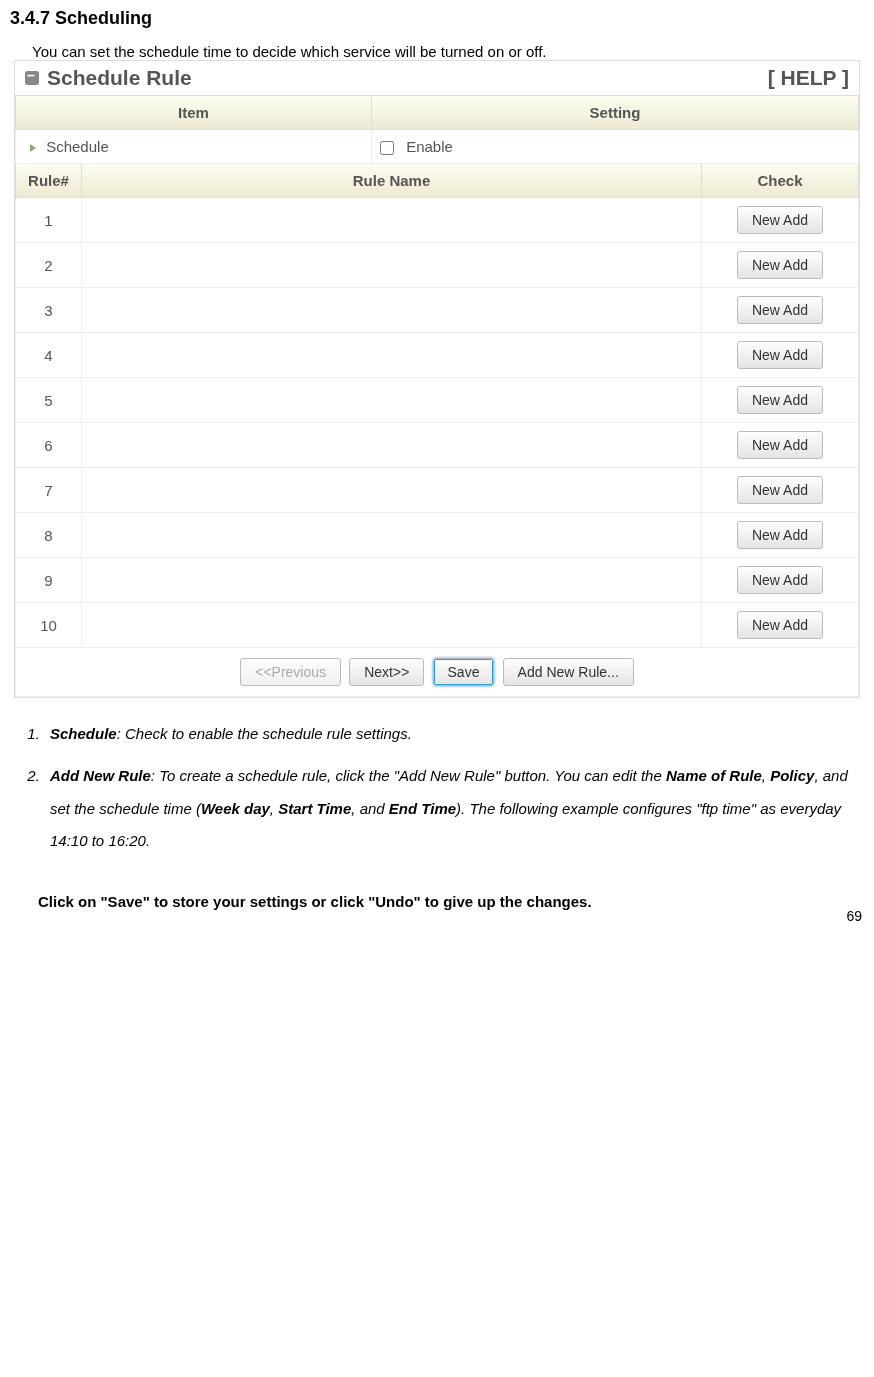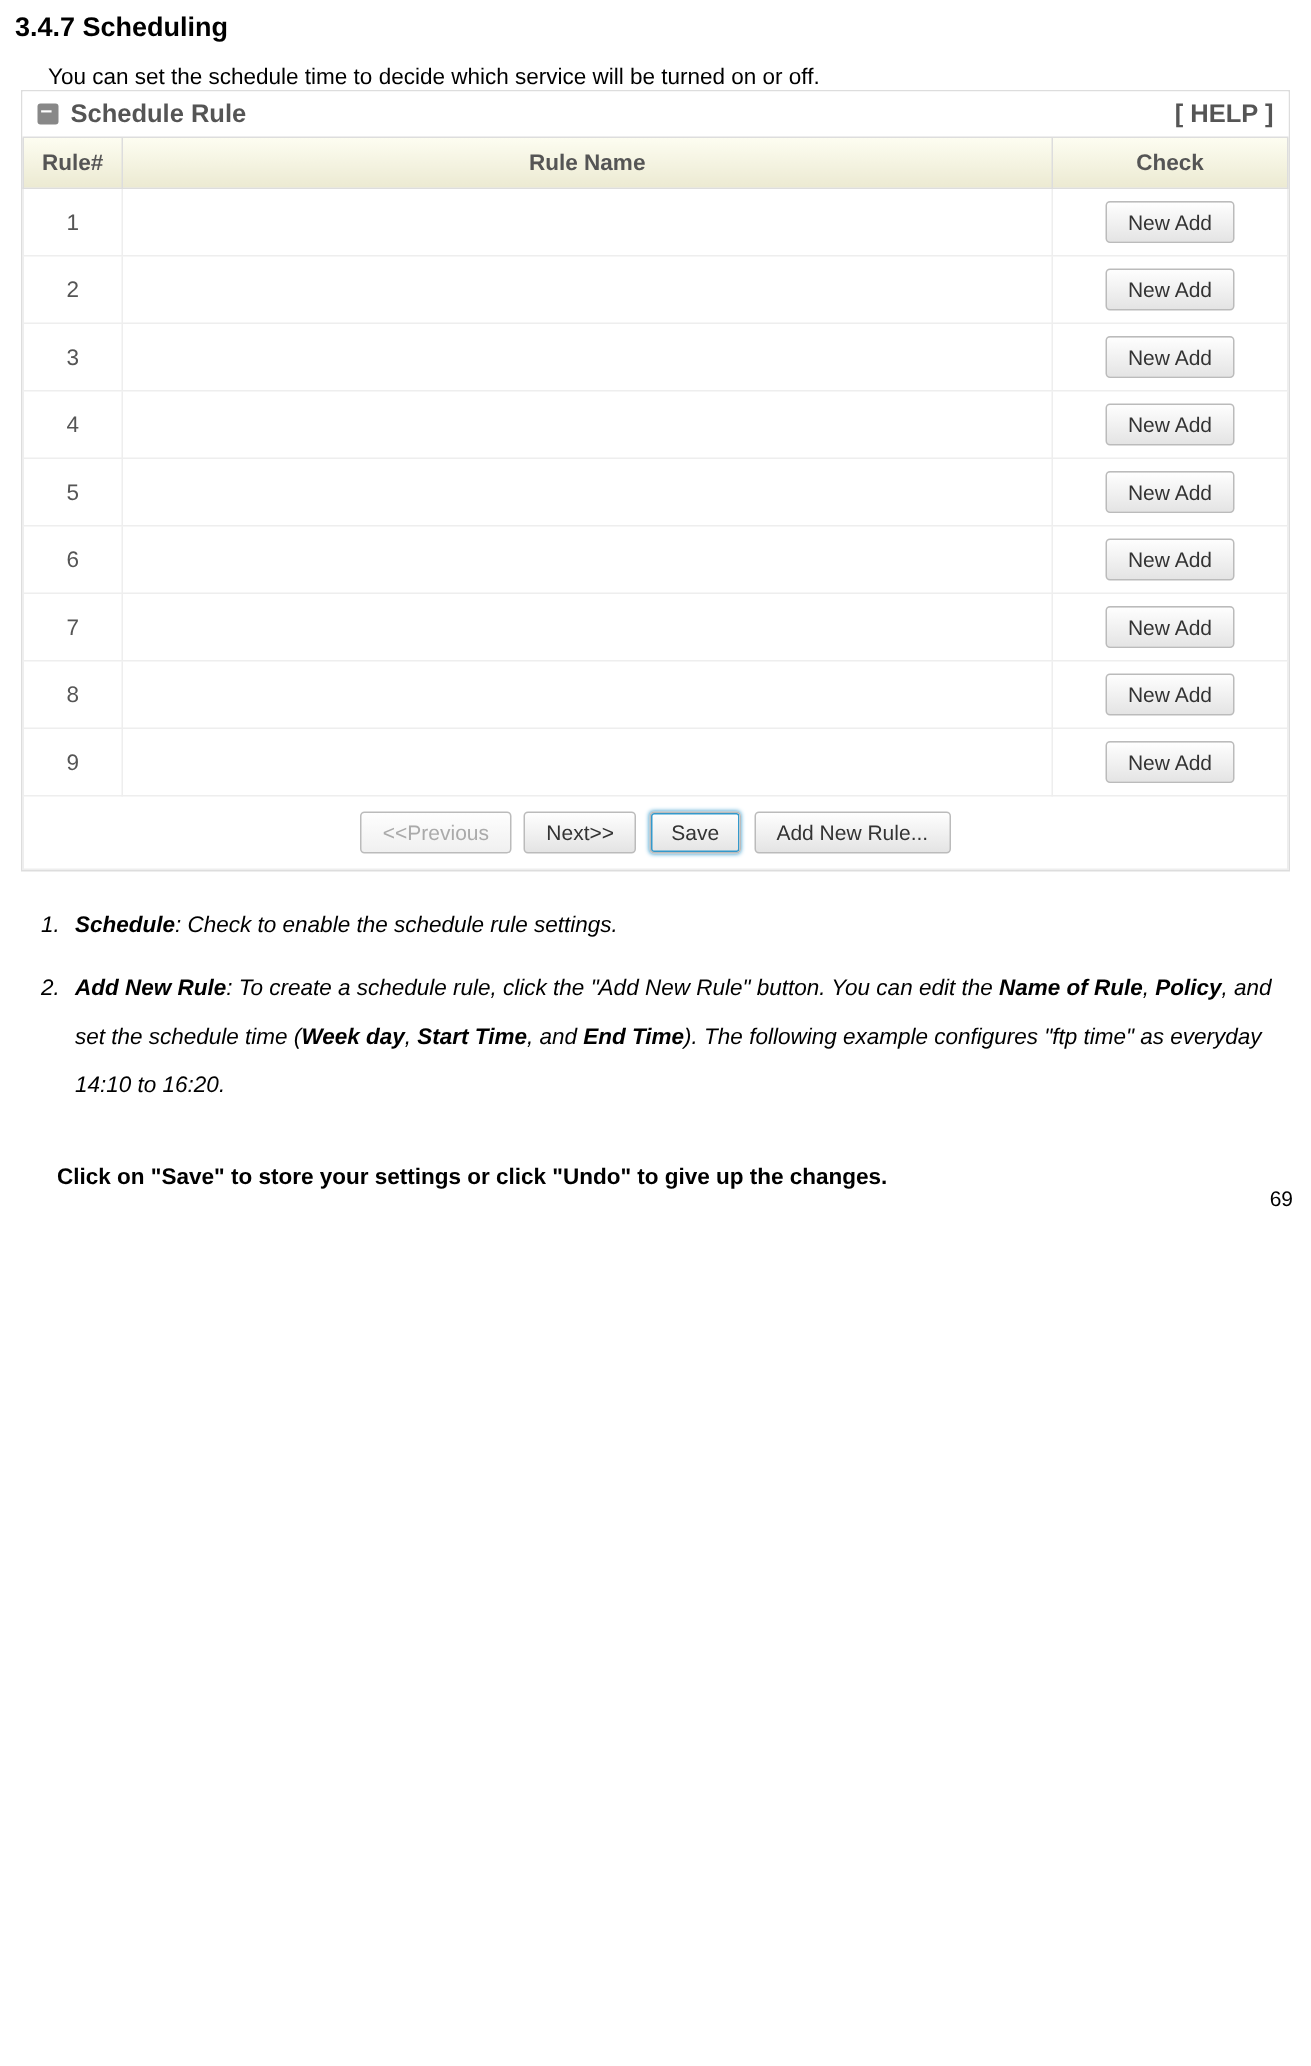--- a/index.html
+++ b/index.html
@@ -30,21 +30,21 @@
     margin: 0 auto 20px auto;
     background: #fff;
     font-family: Arial, sans-serif;
   }
   .panel-header {
     display: flex;
     align-items: center;
     background: #fff;
     border-bottom: 1px solid #ddd;
     padding: 5px 10px;
-    font-size: 17px;
+    font-size: 21px;
     color: #555;
     font-weight: bold;
   }
   .panel-header .toggle-icon {
     width: 14px;
     height: 14px;
     background: #888;
     margin-right: 8px;
     display: inline-block;
     border-radius: 2px;
@@ -161,20 +161,42 @@
   <div class="heading">3.4.7 Scheduling</div>
   <div class="intro">You can set the schedule time to decide which service will be turned on or off.</div>
 
   <div class="panel">
     <div class="panel-header">
       <span class="toggle-icon"></span>
       <span>Schedule Rule</span>
       <span class="help">[ HELP ]</span>
     </div>
 
+    <table>
+      <colgroup>
+          <col style="width:356px">
+          <col>
+        </colgroup>
+      <tbody>
+          <tr>
+        <th>Item</th>
+        <th>Setting</th>
+      </tr>
+      <tr class="item-row">
+        <td style="text-align:left">
+          <span class="tri"></span>
+          <span>Schedule</span>
+        </td>
+        <td style="text-align:left">
+          <input type="checkbox" class="check" style="">
+          <span>Enable</span>
+        </td>
+      </tr>
+    </tbody>
+      </table>
 
     <table>
       <colgroup>
         <col class="rule-num">
           <col class="rule-name">
           <col class="rule-act">
       </colgroup>
       <tbody>
           <tr>
         <th>Rule#</th>
@@ -218,20 +240,25 @@
             <td></td>
             <td><span class="btn">New Add</span></td>
           </tr>
           <tr>
             <td>8</td>
             <td></td>
             <td><span class="btn">New Add</span></td>
           </tr>
           <tr>
             <td>9</td>
+            <td></td>
+            <td><span class="btn">New Add</span></td>
+          </tr>
+          <tr>
+            <td>10</td>
             <td></td>
             <td><span class="btn">New Add</span></td>
           </tr>
         </tbody>
       <tbody>
           <tr class="footer-row">
         <td colspan="3">
           <span class="btn disabled">&lt;&lt;Previous</span>
           <span class="btn">Next&gt;&gt;</span>
           <span class="btn highlight">Save</span>

